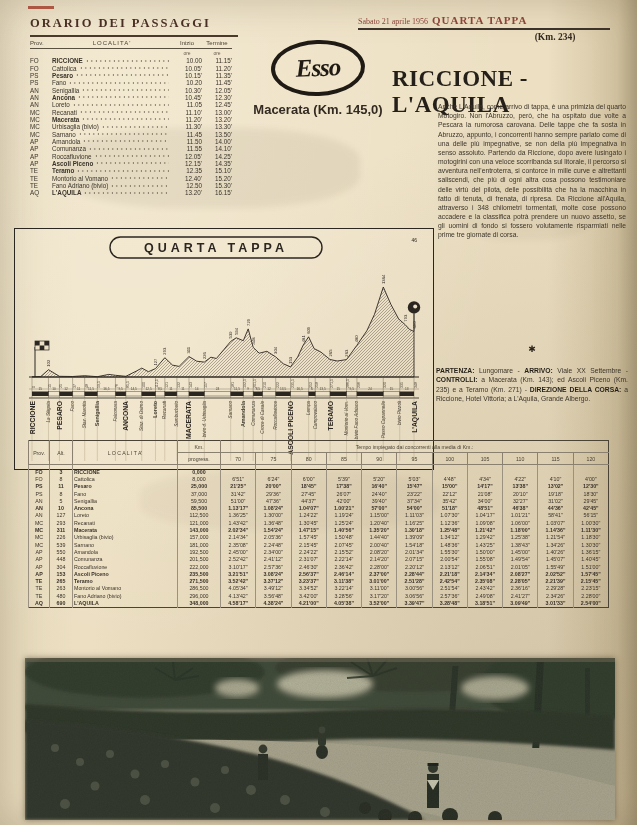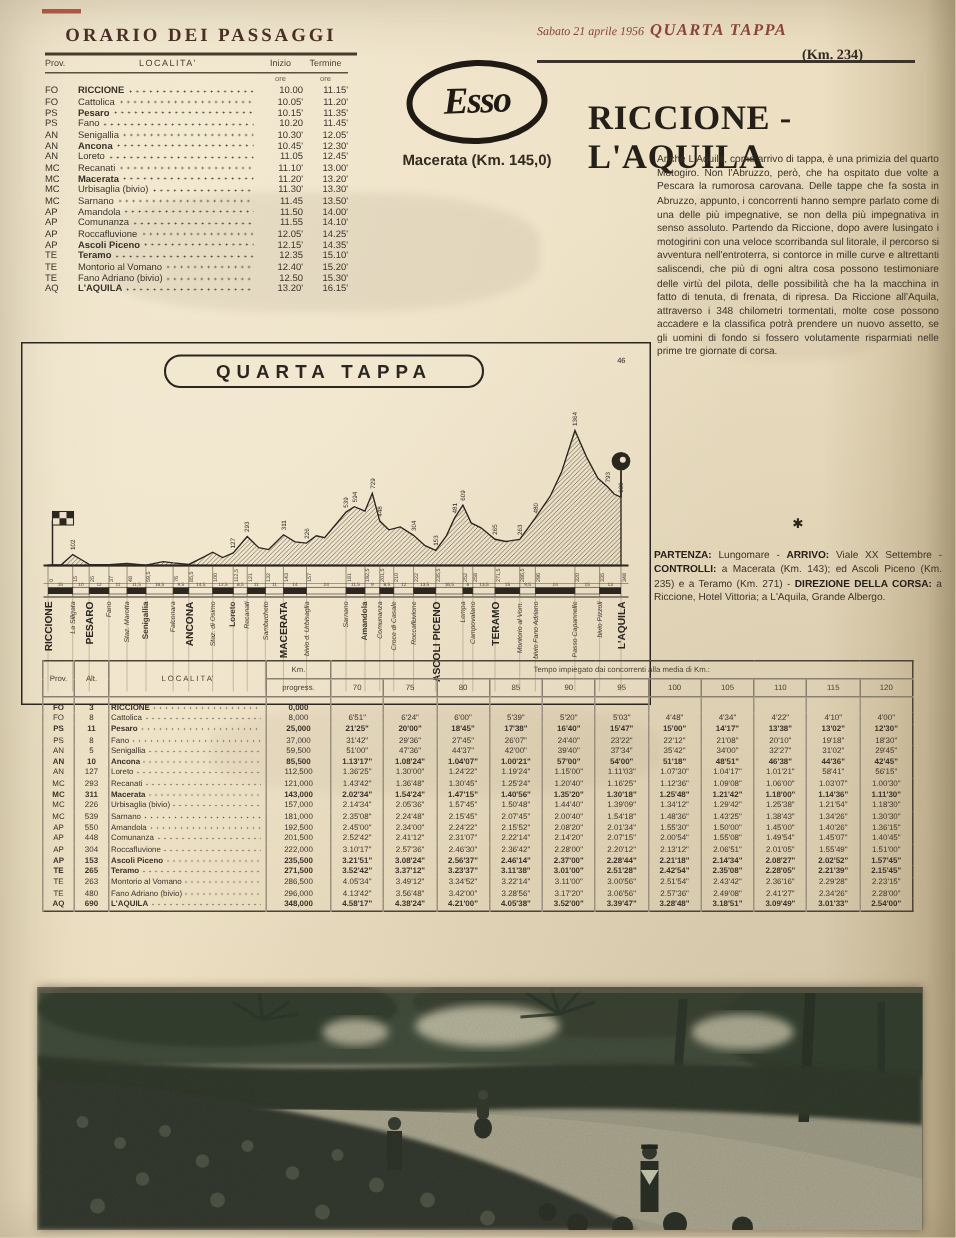--- a/index.html
+++ b/index.html
@@ -8,23 +8,23 @@
     background:
       radial-gradient(ellipse at 20% 10%, rgba(255,252,238,.35), rgba(0,0,0,0) 55%),
       radial-gradient(ellipse at 85% 90%, rgba(90,70,40,.18), rgba(0,0,0,0) 60%),
       linear-gradient(90deg, #e4d8ba 0%, #ecdfc2 12%, #ecdfc2 86%, #d3c4a2 97%, #b7a987 100%),
       #eadfc4;
     box-shadow: inset 0 0 40px rgba(80,60,30,.25);
     color:#2c261d;}
   .abs{position:absolute;}
   
   #hdr-left{left:30px;top:16px;width:208px;font-family:"Liberation Serif",serif;font-weight:bold;
-    font-size:12.5px;letter-spacing:2px;color:#4a2f24;border-bottom:2px solid #4a3a2c;padding-bottom:4px;text-align:center;}
-  #hdr-right{left:358px;top:10px;width:252px;border-bottom:2.5px solid #3c332a;padding-bottom:12px;color:#8a4438;
-    font-family:"Liberation Serif",serif;font-style:italic;white-space:nowrap;}
+    font-size:12.5px;letter-spacing:2px;color:#4a2f24;border-bottom:2px solid #4a3a2c;padding-bottom:4px;}
+  #hdr-right{left:358px;top:10px;width:252px;border-bottom:2.5px solid #3c332a;padding-bottom:0;color:#8a4438;
+    font-family:"Liberation Serif",serif;white-space:nowrap;}
   #hdr-right .date{font-size:8px;}
   #hdr-right .script{font-size:11px;font-weight:bold;letter-spacing:1px;}
   #hdr-km{left:500px;top:32px;width:110px;text-align:center;font-family:"Liberation Serif",serif;
     font-weight:bold;font-size:9.5px;color:#33291f;}
   
   #passings{left:30px;top:40px;width:202px;font-size:6.3px;color:#3a332a;}
   #passings .phead{display:flex;border-bottom:1px solid #5a5040;padding-bottom:2px;font-size:6px;color:#4a4133;}
   #passings .phead .c1{width:22px;}
   #passings .phead .c2{flex:1;text-align:center;letter-spacing:1px;}
   #passings .phead .c3,#passings .phead .c4{width:30px;text-align:center;}
@@ -38,21 +38,21 @@
   .prow .dots{flex:1;height:2px;margin:0 3px;background-image:radial-gradient(circle at 1px 1px,#55493a .55px,transparent .75px);
     background-size:4.5px 2px;background-repeat:repeat-x;background-position:left center;}
   .prow .t{width:30px;text-align:right;}
   
   #esso{left:238px;top:40px;width:160px;text-align:center;}
   #esso-oval{margin:0 auto;width:86px;height:48px;border:4px solid #1f1a14;border-radius:50%;
     display:flex;align-items:center;justify-content:center;transform:rotate(-2deg);}
   #esso-oval span{font-family:"Liberation Serif",serif;font-weight:bold;font-style:italic;font-size:25px;color:#1f1a14;letter-spacing:-1px;}
   #esso-l1{margin-top:14px;display:inline-block;font-size:8px;font-weight:bold;letter-spacing:1.5px;
     border-bottom:1.5px solid #332b21;padding-bottom:2px;color:#332b21;}
-  #esso-l2{margin-top:6px;font-size:10px;font-weight:bold;color:#332b21;}
+  #esso-l2{margin-top:6px;font-size:13px;font-weight:bold;color:#332b21;}
   
   #art-title{left:392px;top:66px;width:234px;text-align:left;font-family:"Liberation Serif",serif;
     font-weight:bold;font-size:23px;letter-spacing:.5px;color:#241f18;}
   #art-body{left:438px;top:102px;width:188px;font-size:6.75px;line-height:1.36;text-align:justify;color:#3c352a;}
   #art-star{left:438px;top:344px;width:188px;text-align:center;font-size:9px;color:#2c261d;}
   #art-info{left:436px;top:366px;width:192px;font-size:6.75px;line-height:1.38;text-align:justify;color:#3c352a;}
   #art-info b{color:#241f18;}
   
   #profile{left:14px;top:228px;width:418px;height:240px;border:1.5px solid #2c2620;background:rgba(248,240,220,.25);}
   

